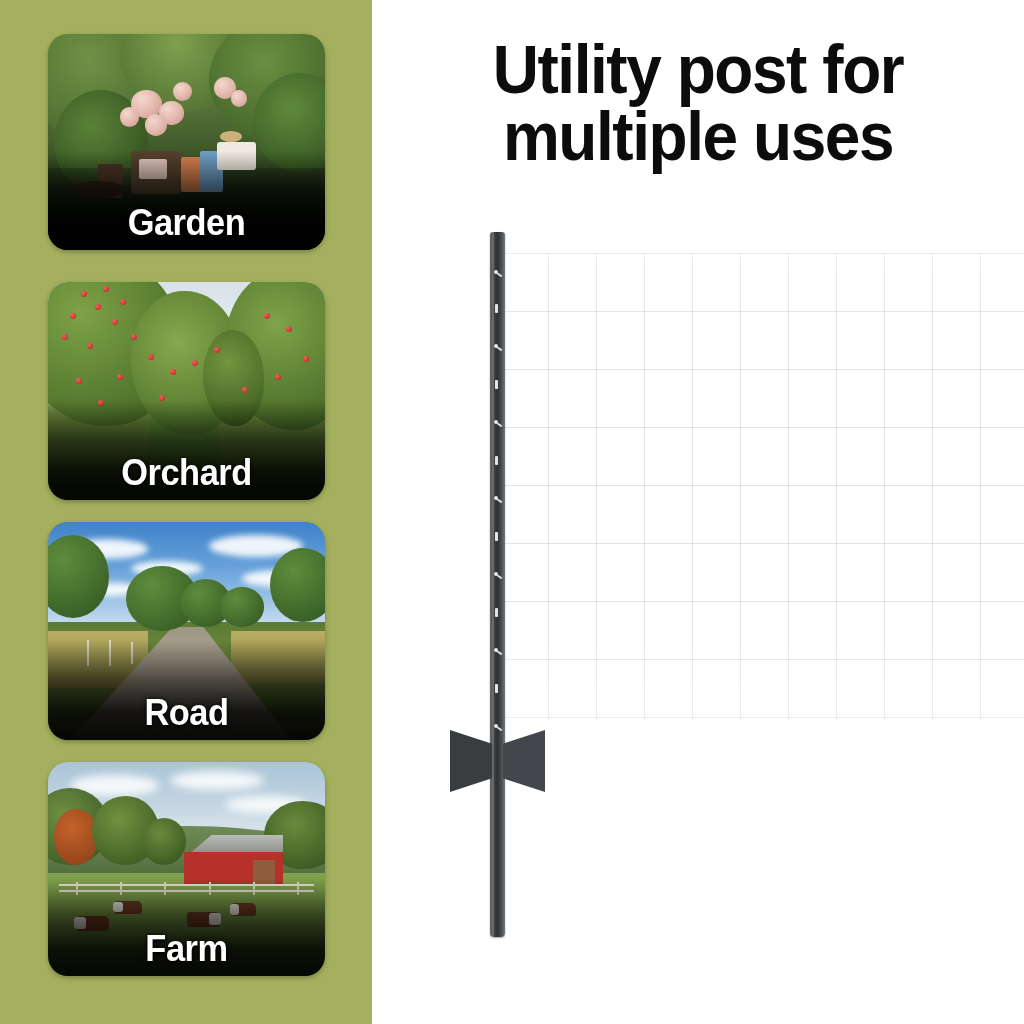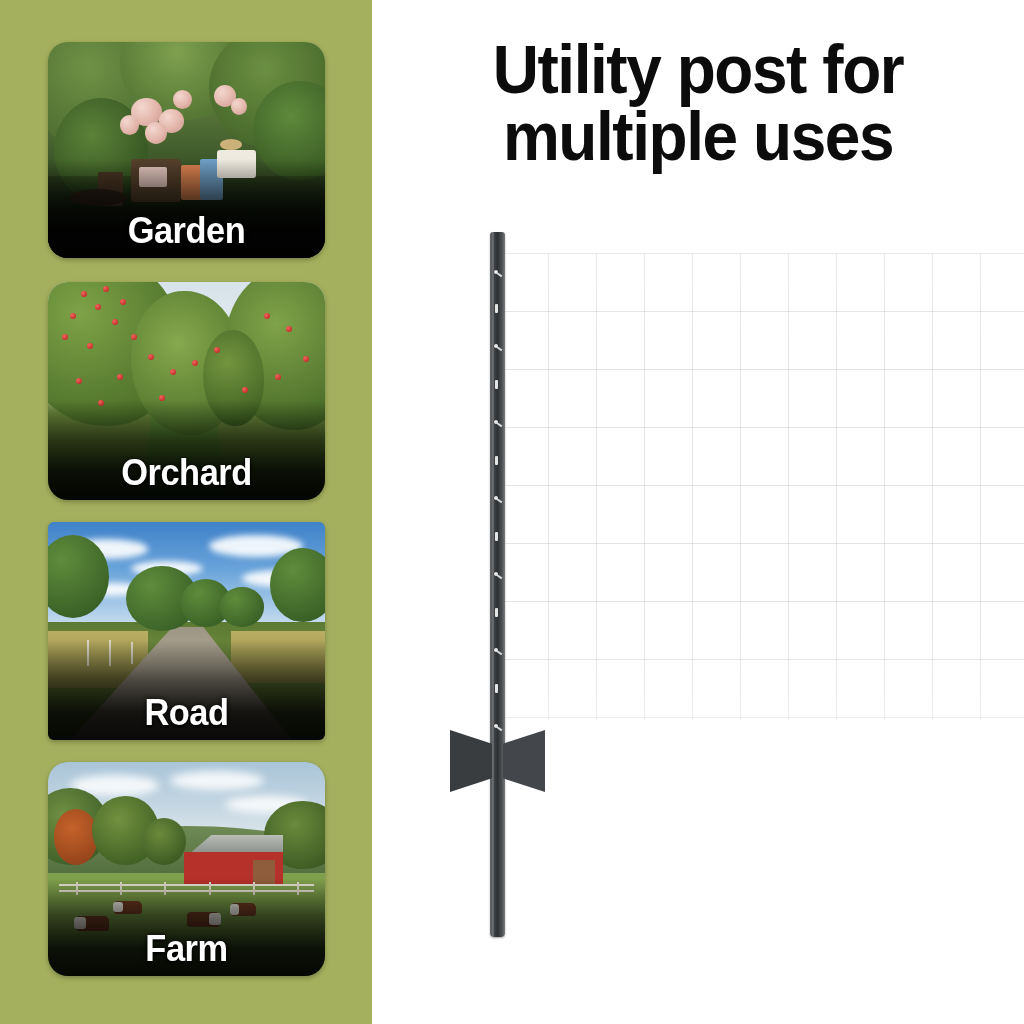--- a/index.html
+++ b/index.html
@@ -14,40 +14,40 @@
         box-shadow:0 2px 5px rgba(0,0,0,.28);}
   .card .photo{position:absolute;inset:0;}
   .card .scrim{position:absolute;left:0;right:0;bottom:0;height:46%;
         background:linear-gradient(to bottom,rgba(0,0,0,0) 0%,rgba(0,0,0,.55) 38%,rgba(0,0,0,.88) 72%,rgba(0,0,0,.94) 100%);}
   .card .cap{position:absolute;left:0;right:0;bottom:6px;text-align:center;color:#fff;
         font-family:"Liberation Sans",sans-serif;font-weight:bold;font-size:37px;letter-spacing:-.5px;
         text-shadow:0 2px 3px rgba(0,0,0,.9),0 0 6px rgba(0,0,0,.8);
         transform:scaleX(.93);}
 
   
-  #card-garden{top:42px;height:216px;}
+  #card-garden{top:34px;height:216px;}
   .gd-sky{position:absolute;inset:0;background:
       radial-gradient(ellipse 60% 45% at 82% 8%, #cfe0b0 0%, rgba(207,224,176,0) 60%),
       linear-gradient(to bottom,#7f9a55 0%,#4e6a33 40%,#2d4420 70%,#16210f 100%);}
   .gd-tree{position:absolute;border-radius:50%;}
   .gd-blossom{position:absolute;border-radius:50%;background:radial-gradient(circle at 35% 32%,#f3d7cf 0%,#e3b6ab 55%,#c9948a 100%);}
   .gd-dark{position:absolute;left:0;right:0;bottom:0;height:38%;background:linear-gradient(to bottom,rgba(12,20,8,.25),#0a1206 72%);}
   .gd-furn{position:absolute;background:#3a2a1d;border-radius:2px;}
 
   
   #card-orchard{top:282px;height:218px;}
   .or-sky{position:absolute;inset:0;background:linear-gradient(to bottom,#d7e2ea 0%,#e3ebef 26%,#cfd9cb 40%,#6d8a3c 60%,#476a24 100%);}
   .or-grass{position:absolute;left:36%;top:52%;width:26%;height:48%;
       background:linear-gradient(to bottom,#63923a,#3f6a22);transform:perspective(120px) rotateX(18deg);}
   .or-tree{position:absolute;border-radius:48% 52% 46% 54%;}
   .or-apple{position:absolute;width:6px;height:6px;border-radius:50%;
       background:radial-gradient(circle at 32% 30%,#f0655a,#b61d1c);}
 
   
-  #card-road{top:522px;height:218px;border-radius:6px;}
+  #card-road{top:522px;height:218px;}
   .rd-sky{position:absolute;left:0;right:0;top:0;height:52%;
       background:linear-gradient(to bottom,#3f82c9 0%,#69a3da 42%,#a8cae8 75%,#d6e6f2 100%);}
   .rd-cloud{position:absolute;background:rgba(255,255,255,.9);border-radius:50%;filter:blur(3px);}
   .rd-land{position:absolute;left:0;right:0;top:46%;bottom:0;
       background:linear-gradient(to bottom,#5c7a33 0%,#6f8a3d 30%,#5d7630 100%);}
   .rd-field{position:absolute;background:linear-gradient(to bottom,#b9ad62,#8d8a46);}
   .rd-roadshape{position:absolute;left:0;right:0;top:48%;bottom:0;
       background:linear-gradient(to bottom,#9e9685 0%,#b3ab98 40%,#9c947f 100%);
       clip-path:polygon(45% 0%,56% 0%,88% 100%,8% 100%);}
   .rd-tree{position:absolute;border-radius:50%;background:radial-gradient(circle at 35% 30%,#5f8c3c,#2f5420);}

